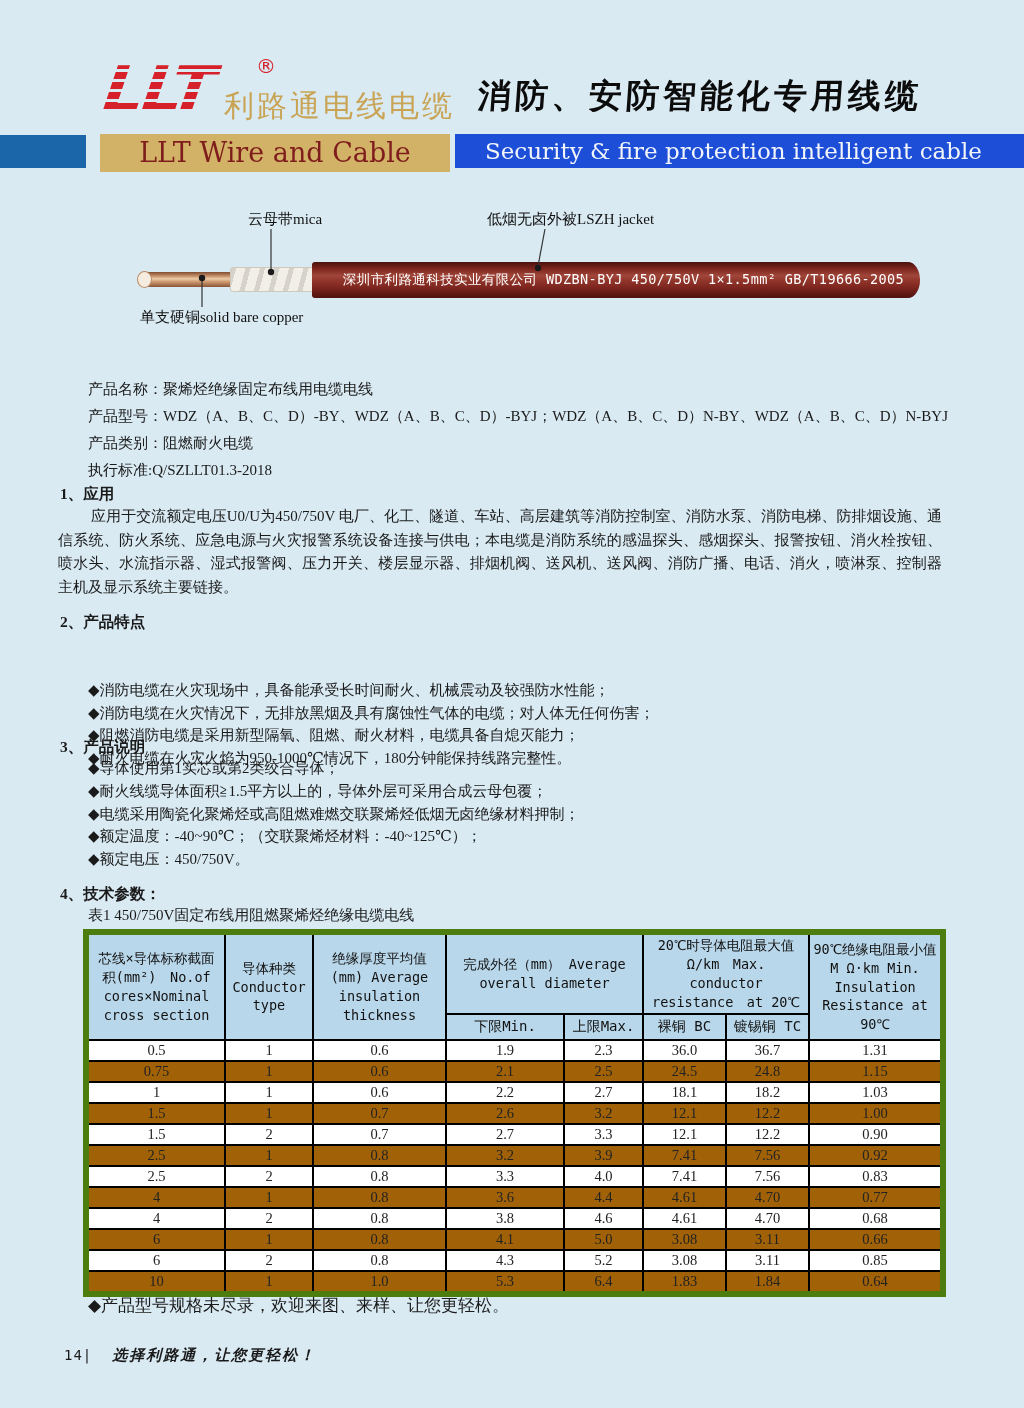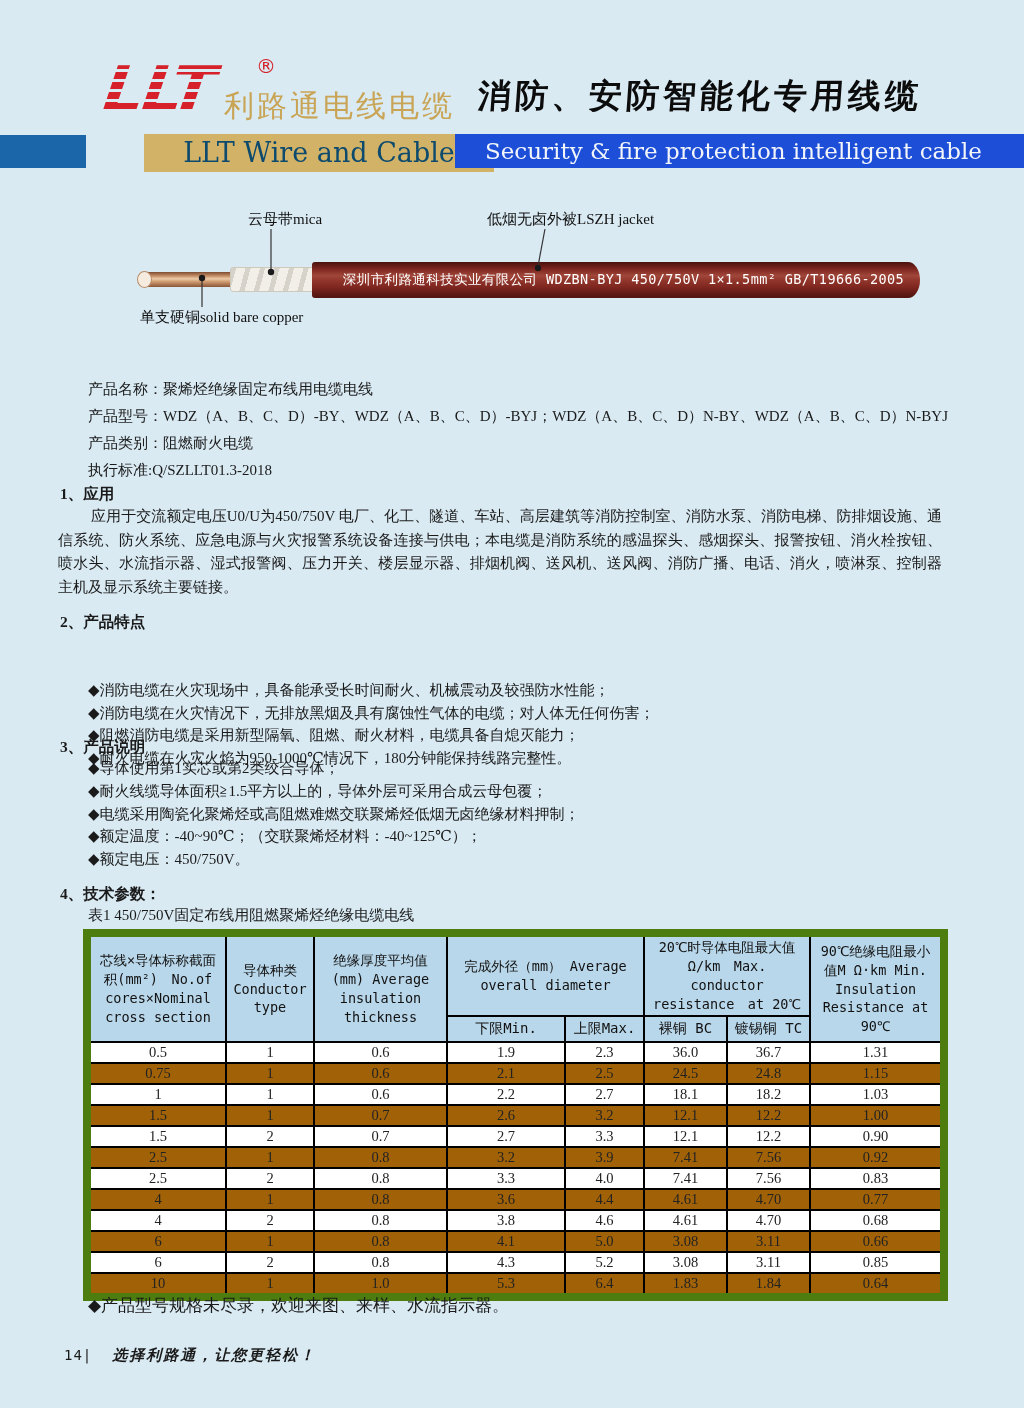--- a/index.html
+++ b/index.html
@@ -19,22 +19,22 @@
     font-size:64px;line-height:76px;color:#d6212a;letter-spacing:-2px;
     transform:skewX(-8deg);
   }
   .llt-stripes{position:absolute;left:-8px;top:0;width:156px;height:80px;
     background:repeating-linear-gradient(to bottom,rgba(0,0,0,0) 0 7px,#d9eaf3 7px 10px);}
   .llt-reg{position:absolute;left:152px;top:2px;color:#d6212a;font-size:20px;
     font-family:"DejaVu Sans",sans-serif;}
   .logo-cn{left:224px;top:86px;font-size:30px;color:#c9a455;letter-spacing:3px;
     font-family:"DejaVu Serif",serif;}
   .gold-banner{left:100px;top:134px;width:350px;height:38px;background:#d2b266;
-    color:#0c4a6e;font-size:27px;text-align:center;line-height:38px;
-    font-family:"DejaVu Serif",serif;margin-left:44px;}
+    color:#7f1d1d;font-size:27px;text-align:center;line-height:38px;
+    font-family:"DejaVu Serif",serif;}
   .title-cn{left:478px;top:74px;width:470px;font-size:33px;font-weight:700;
     letter-spacing:4px;color:#0c0c0c;transform:skewX(-4deg);
     font-family:"DejaVu Serif",serif;}
   .blue-banner-right{left:455px;top:134px;width:569px;height:34px;background:#1d4ed8;
     color:#f2f6fa;font-size:23px;line-height:34px;padding-left:30px;box-sizing:border-box;
     font-family:"DejaVu Serif",serif;}
 
   
   .diagram{left:0;top:200px;width:1024px;height:150px;}
   .copper-wire{position:absolute;left:142px;top:72px;width:96px;height:15px;
@@ -69,21 +69,21 @@
   .bullets{font-size:15px;}
   .sec2-bullets{left:88px;top:631px;width:860px;line-height:22.5px;margin-top:48px;}
   .sec3-title{left:60px;top:737px;}
   .sec3-bullets{left:88px;top:757px;width:860px;line-height:22.8px;}
   .sec4-title{left:60px;top:884px;}
   .table-caption{left:88px;top:906px;font-size:15px;}
 
   
   .table-wrap{left:83px;top:929px;}
   .spec-table{border-collapse:collapse;table-layout:fixed;width:857px;
-    border:8px solid #4d7c0f;}
+    border:6px solid #4d7c0f;}
   .spec-table th,.spec-table td{border:2px solid #000;text-align:center;
     vertical-align:middle;padding:0 3px;overflow:hidden;}
   .spec-table th{background:#b9d7ea;font-weight:400;font-size:13.5px;line-height:1.4;
     font-family:"DejaVu Sans Mono",monospace;color:#111;}
   .th-main th{height:78px;}
   .th-sub th{height:24px;font-size:14px;}
   .spec-table td{height:19px;font-size:14.5px;background:#fff;color:#222;
     font-family:"Liberation Serif",serif;}
   .spec-table tr.alt td{background:#a16207;}
 
@@ -306,16 +306,16 @@
           <td>5.3</td>
           <td>6.4</td>
           <td>1.83</td>
           <td>1.84</td>
           <td>0.64</td>
         </tr>
       </tbody>
   </table>
 </div>
 
-<div class="abs note">◆产品型号规格未尽录，欢迎来图、来样、水流指示器。</div>
+<div class="abs note">◆产品型号规格未尽录，欢迎来图、来样、让您更轻松。</div>
 <div class="abs page-footer">
   <span class="num">14|</span><span class="slogan">选择利路通，让您更轻松！</span>
 </div>
 
 </body></html>

